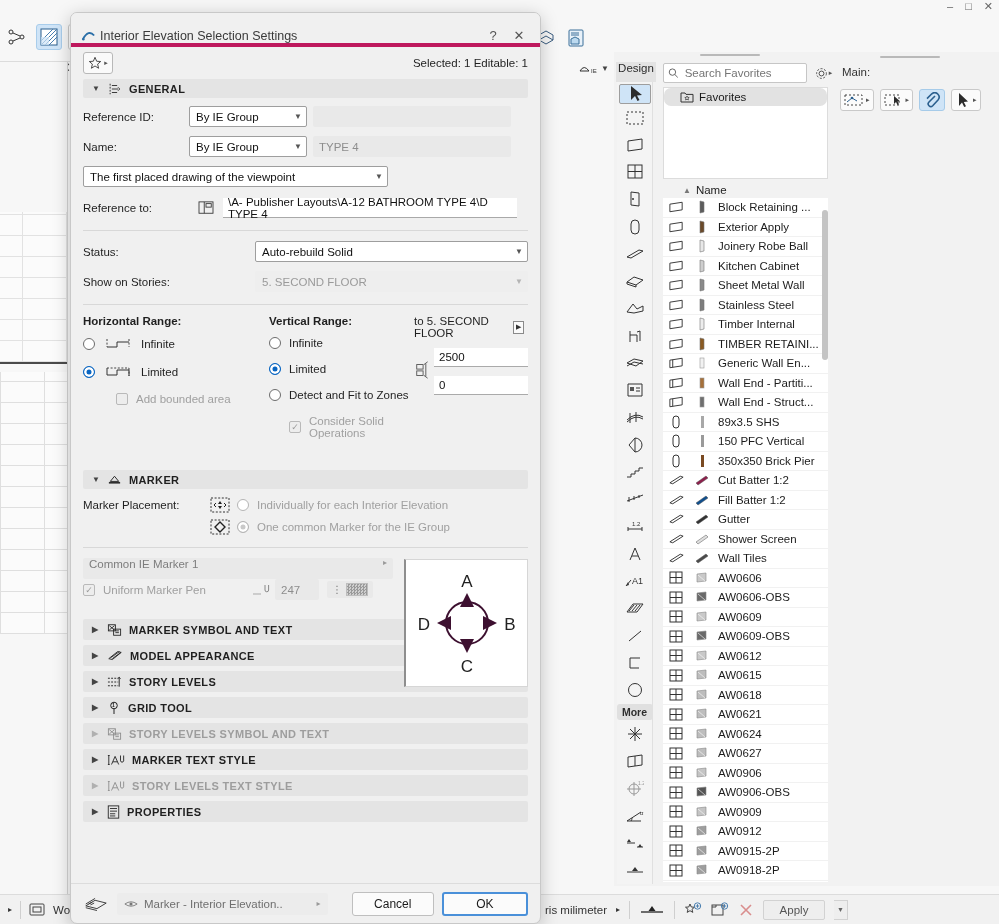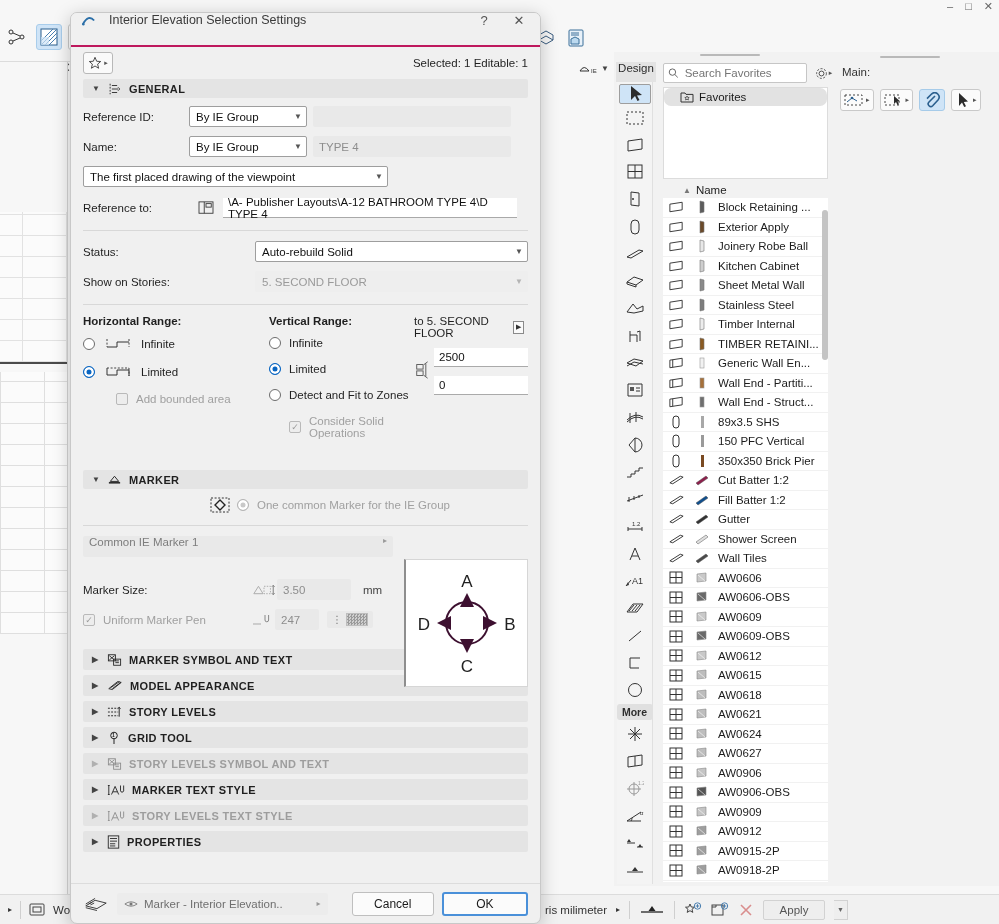--- a/index.html
+++ b/index.html
@@ -171,22 +171,22 @@
   .win-ctl { position: absolute; right: 6px; top: 0; display: flex; gap: 12px; color: #666; font-size: 11px; }
 
   
   .dialog {
     position: absolute; left: 70px; top: 12px; width: 471px; height: 912px;
     background: #f0f0f0; border: 1px solid #c8c8c8; border-radius: 7px;
     box-shadow: 0 4px 18px rgba(0,0,0,0.22);
     overflow: hidden;
   }
   .dlg-title {
-    height: 34px; display: flex; align-items: flex-start; padding: 0 10px; gap: 13px;
-    background: #f0f0f0; border-bottom: 2px solid #be185d;
+    height: 34px; display: flex; align-items: flex-end; padding: 0 10px; gap: 4px;
+    background: #f0f0f0; border-bottom: 4px solid #be185d;
   }
   .dlg-title .t { font-size: 12.5px; color: #3a3a3a; flex: 1; }
   .dlg-help, .dlg-close { color: #555; font-size: 13px; width: 22px; text-align: center; }
 
   .dlg-subbar {
     height: 32px; display: flex; align-items: center; padding: 0 12px; gap: 8px;
   }
   .fav-star-btn {
     width: 30px; height: 22px; border: 1px solid #b8b8b8; background: #fafafa; border-radius: 3px;
     display: flex; align-items: center; justify-content: center; gap: 2px;
@@ -1311,52 +1311,54 @@
 
       <div class="sec-head" style="margin-top:17px">
         <span class="tri">▼</span>
         <svg width="15" height="12" viewBox="0 0 16 12">
             <path d="M2 9 L14 9" stroke="#222" stroke-width="1.6"></path>
             <path d="M8 2 L12.5 7.5 L3.5 7.5 Z" fill="none" stroke="#222"></path>
           </svg>
         <span>MARKER</span>
       </div>
 
+      <div class="row" style="margin-bottom:6px">
+        <span class="lbl" style="width:124px">Marker Placement:</span>
+        <span style="width:26px;display:flex;justify-content:center">
+          <svg width="20" height="16" viewBox="0 0 20 16">
+              <rect x="1" y="1" width="18" height="14" fill="none" stroke="#333" stroke-dasharray="2 1.6"></rect>
+              <path d="M10 4 L12 7 L8 7 Z" fill="#222"></path>
+              <path d="M10 12 L12 9 L8 9 Z" fill="#222"></path>
+              <path d="M4 8 L6 6 M4 8 L6 10" stroke="#222" fill="none"></path>
+              <path d="M16 8 L14 6 M16 8 L14 10" stroke="#222" fill="none"></path>
+            </svg>
+        </span>
+        <span class="radio dim" style="margin-left:4px"></span>
+        <span class="rlabel dim" style="margin-left:8px">Individually for each Interior Elevation</span>
+      </div>
 
       <div class="row">
         <span class="lbl" style="width:124px"></span>
         <span style="width:26px;display:flex;justify-content:center">
           <svg width="20" height="16" viewBox="0 0 20 16">
               <rect x="1" y="1" width="18" height="14" fill="none" stroke="#333" stroke-dasharray="2 1.6"></rect>
               <path d="M10 3 L15 8 L10 13 L5 8 Z" fill="none" stroke="#222" stroke-width="1.4"></path>
             </svg>
         </span>
         <span class="radio dimon" style="margin-left:4px"></span>
         <span class="rlabel dim" style="margin-left:8px">One common Marker for the IE Group</span>
       </div>
 
       <hr class="div">
 
       <div class="marker-pick">
         <span>Common IE Marker 1</span>
         <span class="cv">▸</span>
       </div>
 
-      <div class="row" style="margin-top:22px">
-        <span class="lbl" style="width:168px">Marker Size:</span>
-        <span style="width:26px;display:flex;justify-content:center">
-          <svg width="24" height="14" viewBox="0 0 26 14">
-              <path d="M2 11 L7 3 L12 11 Z" fill="none" stroke="#a8a8a8"></path>
-              <rect x="13" y="3" width="7" height="8" fill="none" stroke="#a8a8a8" stroke-dasharray="1.6 1.4"></rect>
-              <path d="M23 2 L23 12 M21.5 3.5 L23 2 L24.5 3.5 M21.5 10.5 L23 12 L24.5 10.5" stroke="#777" fill="none"></path>
-            </svg>
-        </span>
-        <div class="txtfield" style="width:74px">3.50</div>
-        <span style="margin-left:12px;font-size:11.5px;color:#444">mm</span>
-      </div>
 
       <div class="row">
         <span class="chk">✓</span>
         <span class="rlabel dim" style="margin-left:8px;width:146px">Uniform Marker Pen</span>
         <span style="width:26px;display:flex;justify-content:center">
           <svg width="22" height="14" viewBox="0 0 22 14">
               <path d="M2 11 L10 11" stroke="#a9a9a9"></path>
               <path d="M14 2 L14 7 a1.8 1.8 0 0 0 3.6 0 L17.6 2" fill="none" stroke="#888"></path>
             </svg>
         </span>

